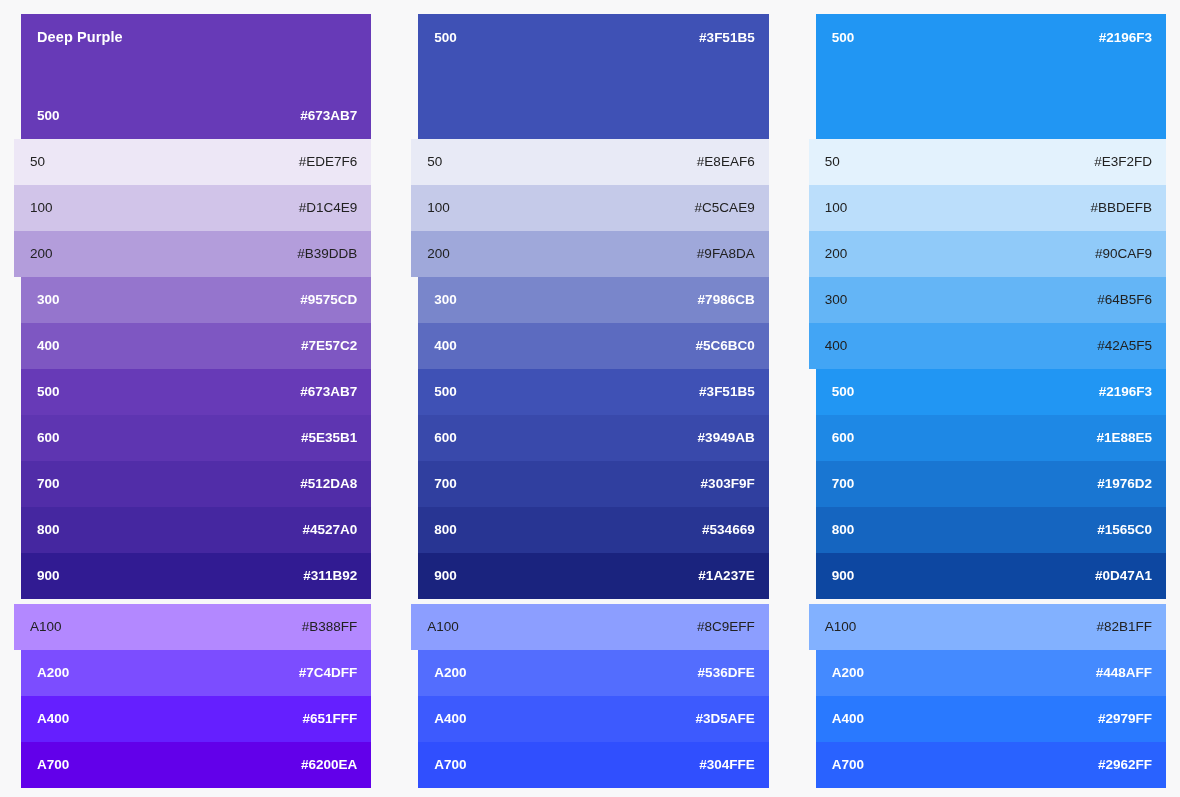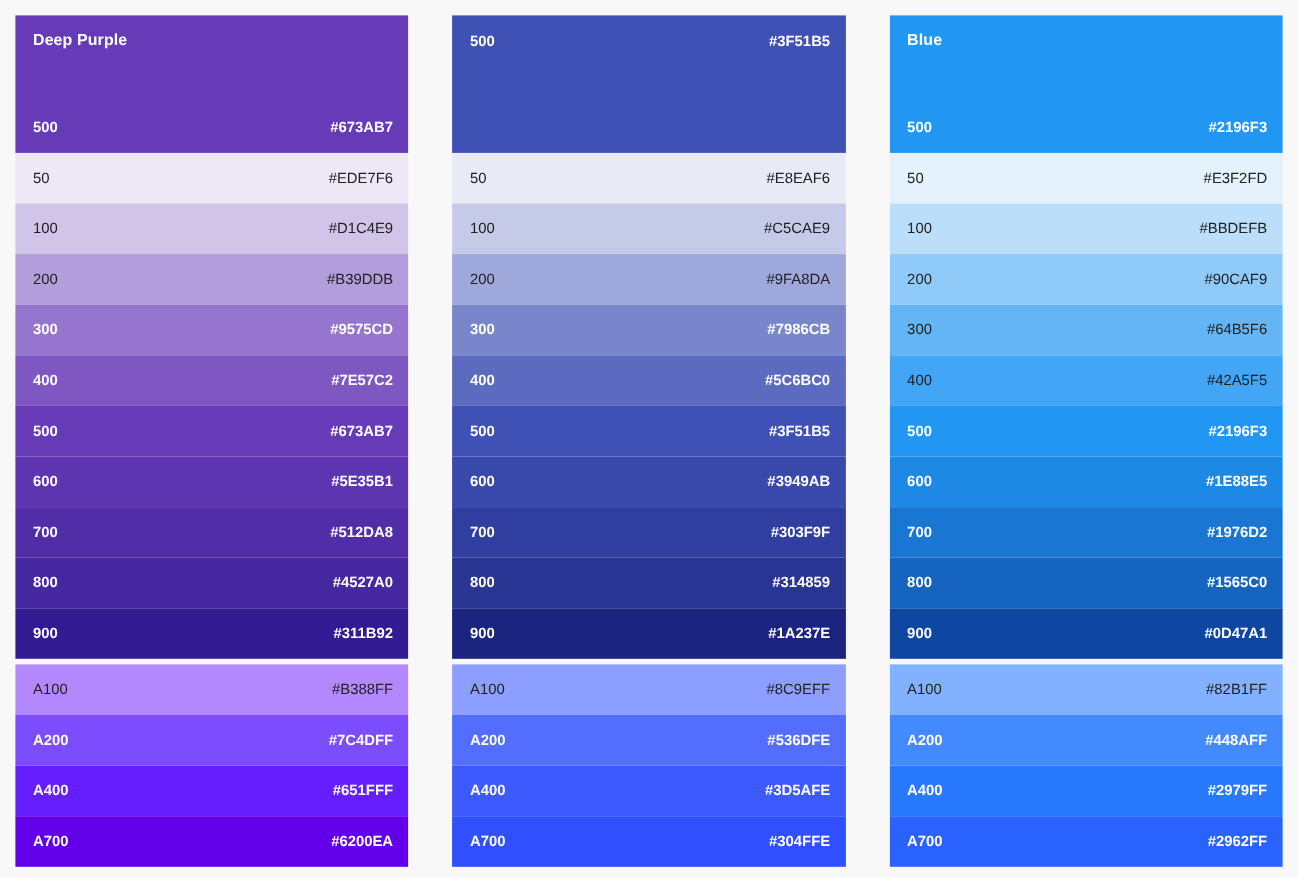--- a/index.html
+++ b/index.html
@@ -65,21 +65,21 @@
     align-items: center;
     padding: 0 14px 0 16px;
     font-size: 13.5px;
   }
 
   .shade-row .shade-name { line-height: 1; }
   .shade-row .shade-hex  { line-height: 1; text-align: right; }
 
   
   .on-light { color: #212121; font-weight: normal; }
-  .on-dark  { color: #FFFFFF; font-weight: bold; }
+  .on-dark  { color: #FFFFFF; font-weight: bold; margin-left: 7px; }
 
   
   .accent-gap { height: 5px; background: #F8F8F9; }
 </style>
 </head>
 <body style="background: rgb(248, 248, 249);">
 
 <div id="palette-board">
     <div class="palette-card">
       <div class="card-header on-dark" style="background: rgb(103, 58, 183);">
@@ -186,21 +186,21 @@
         <div class="shade-row on-dark" style="background: rgb(57, 73, 171);">
           <span class="shade-name">600</span>
           <span class="shade-hex">#3949AB</span>
         </div>
         <div class="shade-row on-dark" style="background: rgb(48, 63, 159);">
           <span class="shade-name">700</span>
           <span class="shade-hex">#303F9F</span>
         </div>
         <div class="shade-row on-dark" style="background: rgb(40, 53, 147);">
           <span class="shade-name">800</span>
-          <span class="shade-hex">#314859</span>
+          <span class="shade-hex">#534669</span>
         </div>
         <div class="shade-row on-dark" style="background: rgb(26, 35, 126);">
           <span class="shade-name">900</span>
           <span class="shade-hex">#1A237E</span>
         </div>
       </div>
       <div class="accent-gap"></div>
       <div class="shade-list">
         <div class="shade-row on-light" style="background: rgb(140, 158, 255);">
           <span class="shade-name">A100</span>
@@ -215,21 +215,20 @@
           <span class="shade-hex">#3D5AFE</span>
         </div>
         <div class="shade-row on-dark" style="background: rgb(48, 79, 254);">
           <span class="shade-name">A700</span>
           <span class="shade-hex">#304FFE</span>
         </div>
       </div>
     </div>
     <div class="palette-card">
       <div class="card-header on-dark" style="background: rgb(33, 150, 243);">
-        <div class="card-title">Blue</div>
         <div class="header-row">
           <span>500</span>
           <span>#2196F3</span>
         </div>
       </div>
       <div class="shade-list">
         <div class="shade-row on-light" style="background: rgb(227, 242, 253);">
           <span class="shade-name">50</span>
           <span class="shade-hex">#E3F2FD</span>
         </div>

